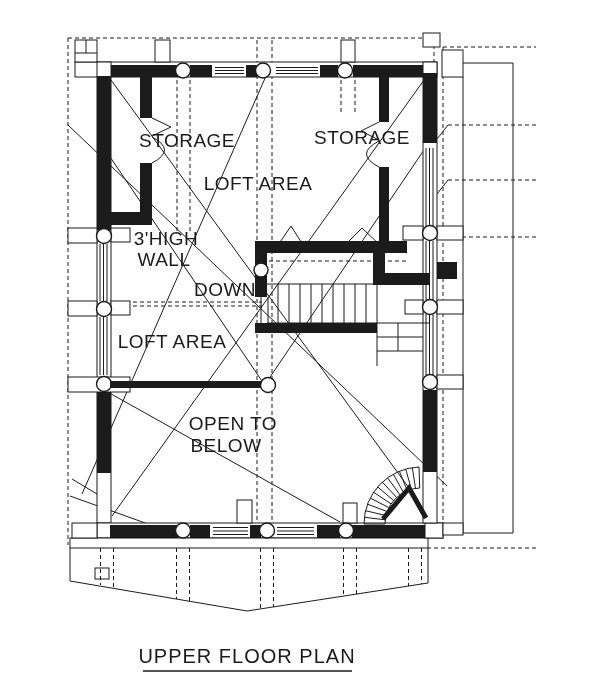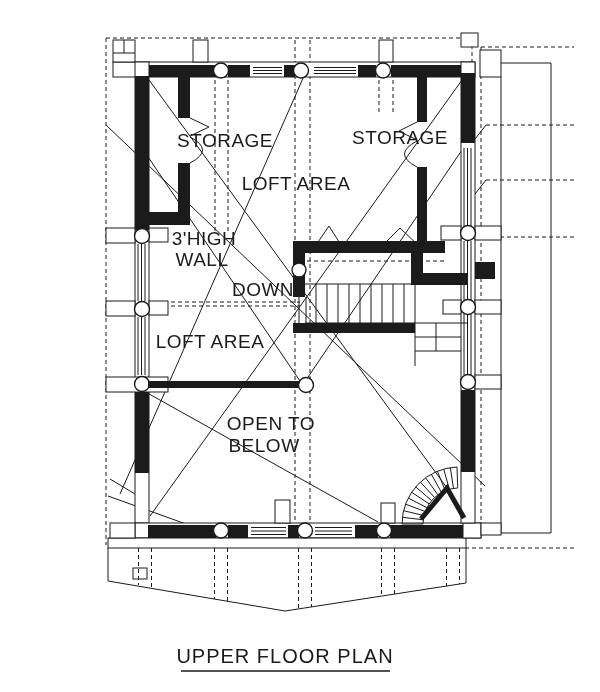--- a/index.html
+++ b/index.html
@@ -1,17 +1,17 @@
 <!DOCTYPE html>
 <html style="--ink: #1b1b1b; --paper: #ffffff;"><head>
 <meta charset="utf-8">
 <style>
   :root { --ink:#1b1b1b; --paper:#ffffff; }
   html,body { margin:0; padding:0; background:var(--paper); }
-  #page { position:relative; width:536px; height:692px; background:var(--paper); overflow:hidden;margin-left:38px; }
+  #page { position:relative; width:536px; height:692px; background:var(--paper); overflow:hidden; }
   svg text { font-family:"Liberation Sans", sans-serif; fill:var(--ink); }
   .lbl   { font-size:19px; letter-spacing:.5px; }
   .title { font-size:20px; letter-spacing:1px; }
   .ln    { stroke:var(--ink); stroke-width:1; fill:none; }
   .ln15  { stroke:var(--ink); stroke-width:1.4; fill:none; }
   .dash  { stroke:var(--ink); stroke-width:1; fill:none; stroke-dasharray:4 3; }
   .blk   { fill:var(--ink); stroke:none; }
   .wh    { fill:var(--paper); stroke:var(--ink); stroke-width:1; }
   .logend{ fill:var(--paper); stroke:var(--ink); stroke-width:1.4; }
   .thick { stroke:var(--ink); stroke-width:5; fill:none; }

